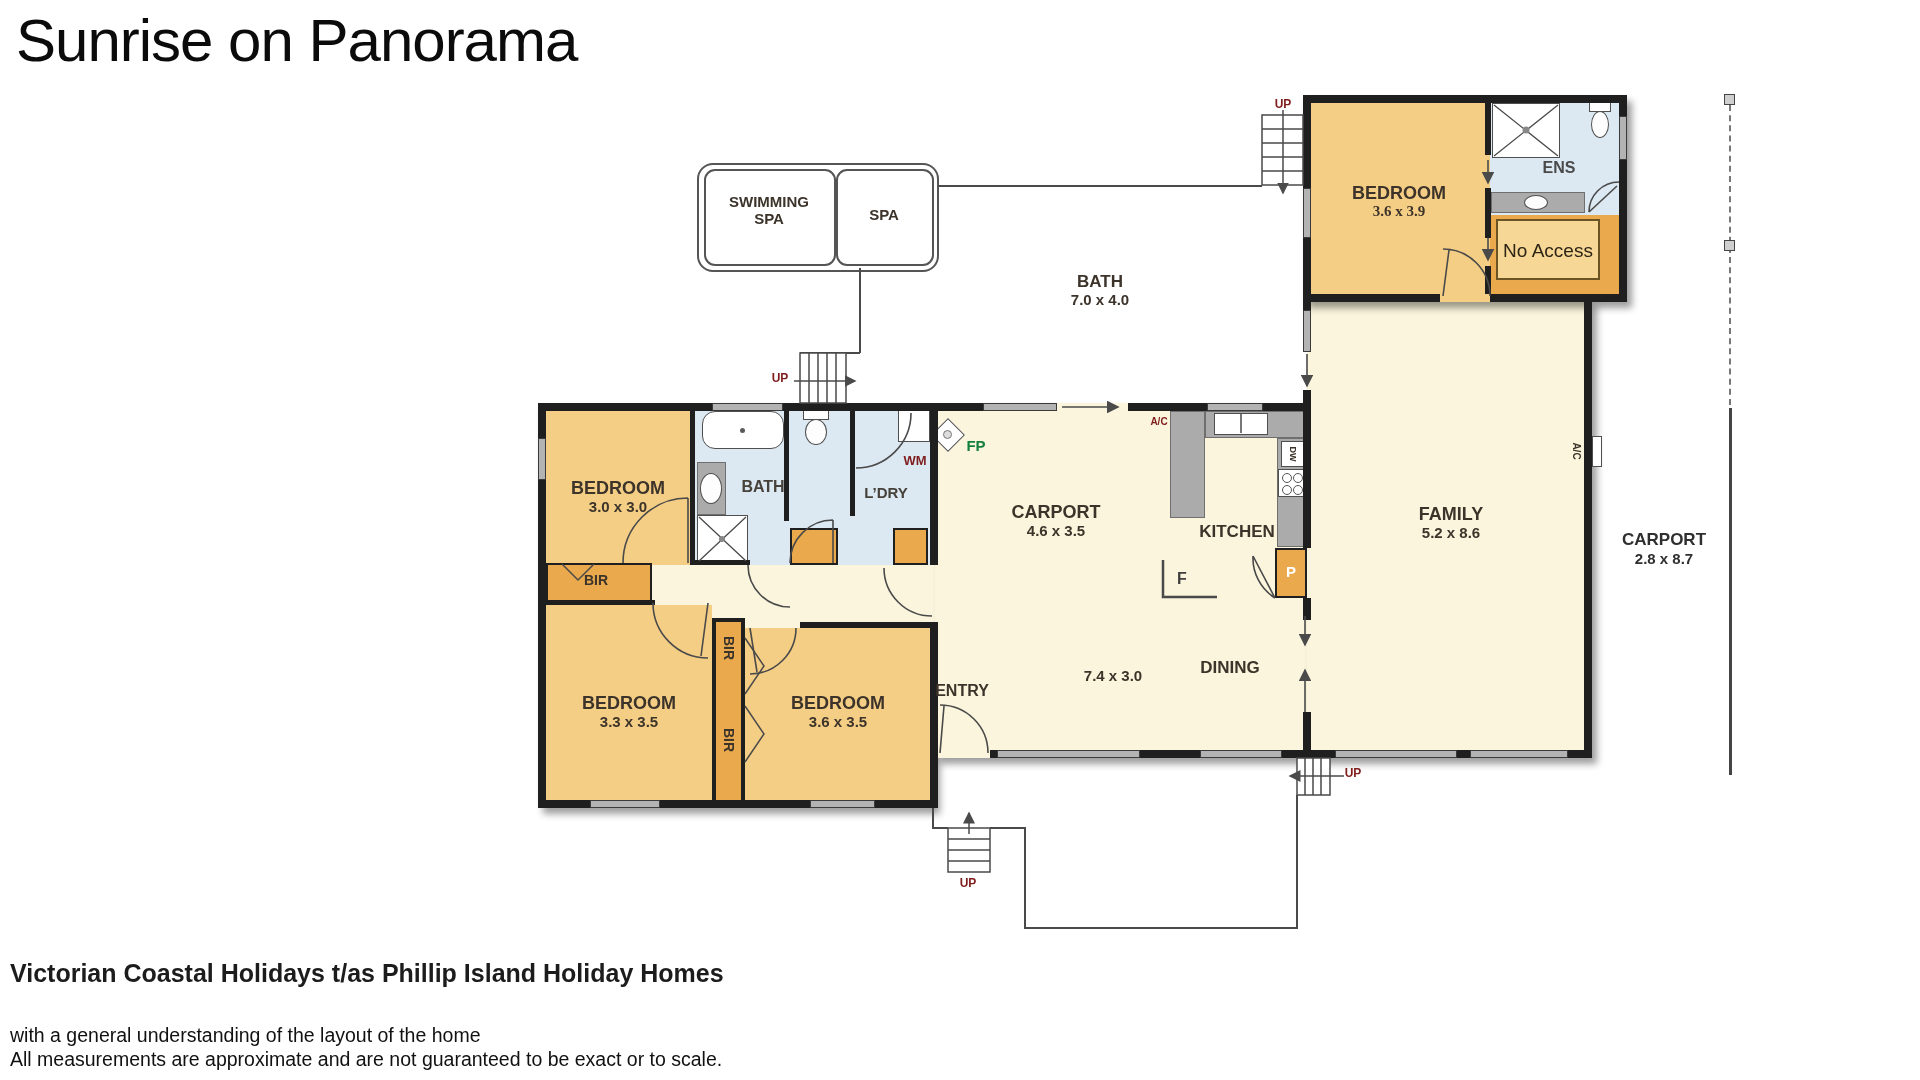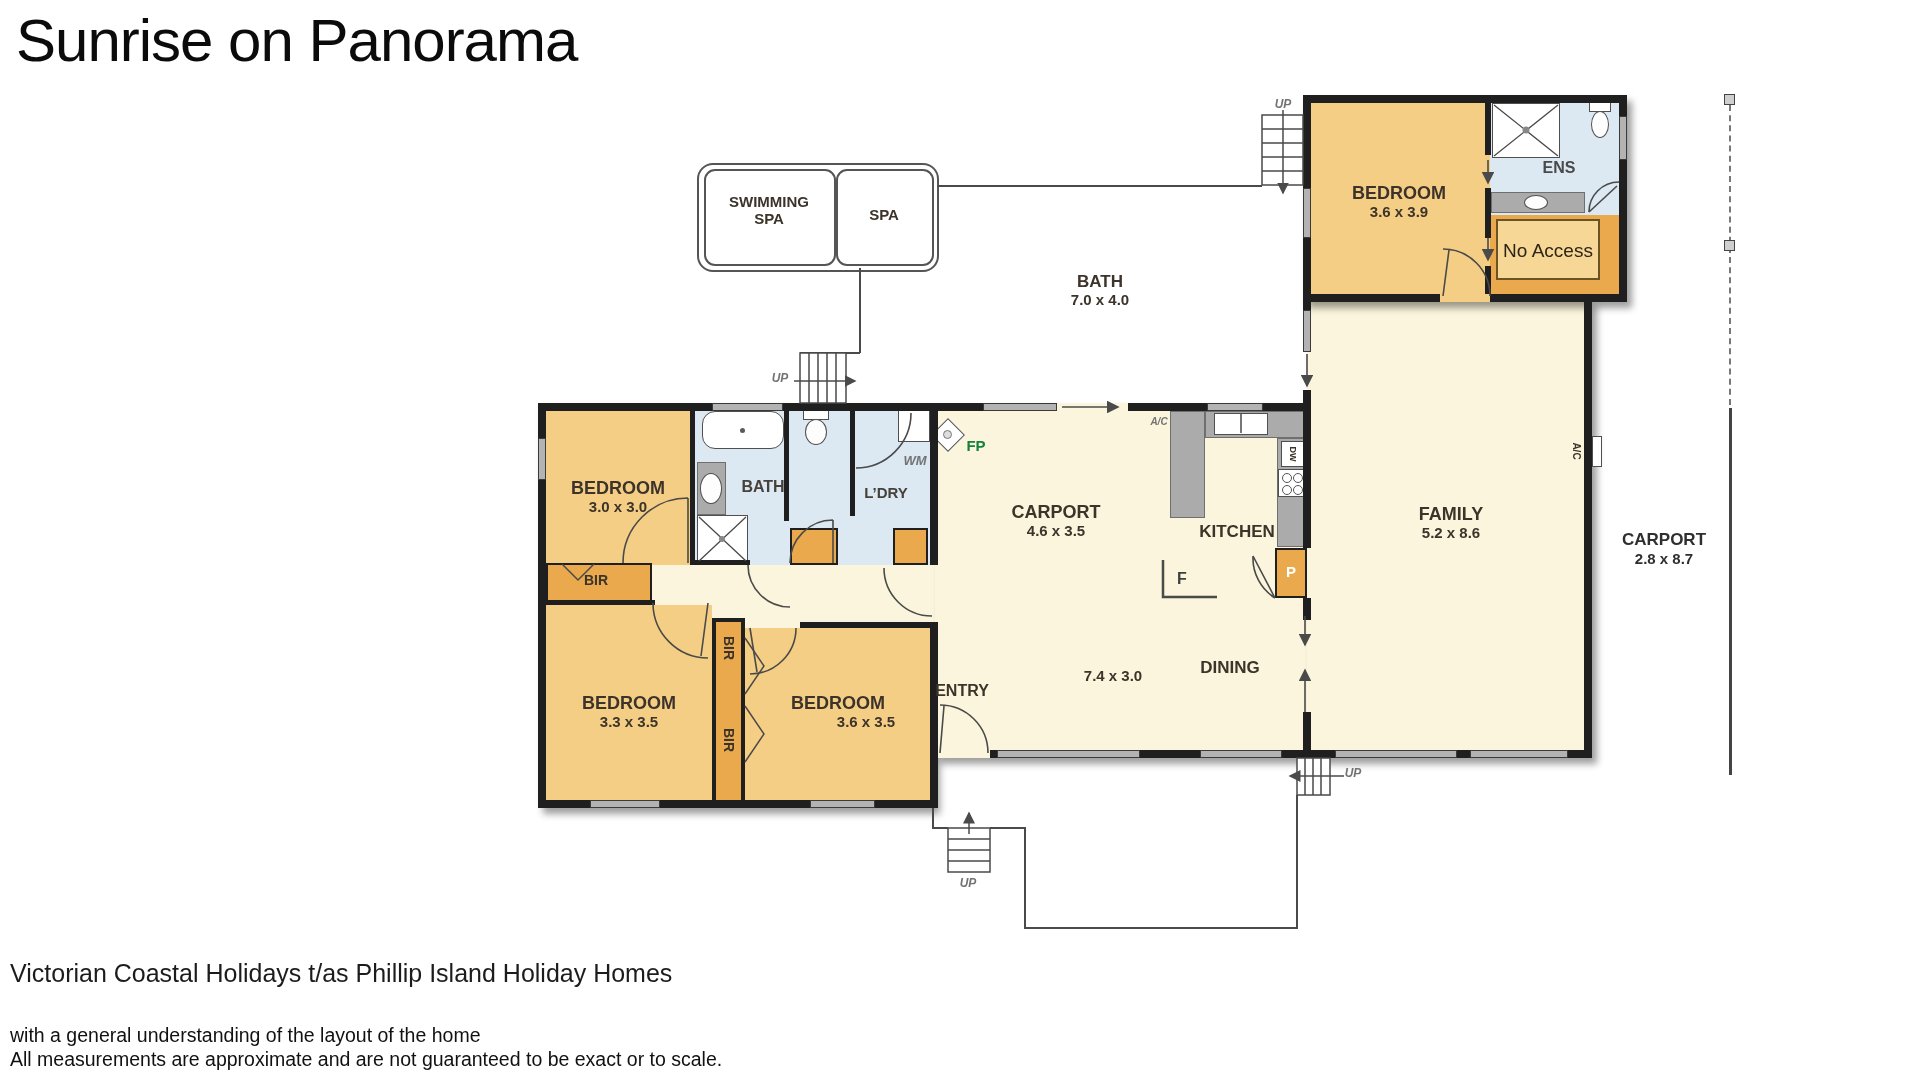--- a/index.html
+++ b/index.html
@@ -5,29 +5,29 @@
   html,body{margin:0;padding:0;background:#ffffff;}
   #canvas{position:relative;width:1920px;height:1080px;background:#ffffff;overflow:hidden;
           font-family:"Liberation Sans",sans-serif;}
   .abs{position:absolute;}
   .fill{position:absolute;}
   .wall{position:absolute;background:#1f1f1f;}
   .win{position:absolute;background:#b3b3b3;border:1px solid #3a3a3a;box-sizing:border-box;}
   .gap{position:absolute;}
   .lbl{position:absolute;font-weight:bold;color:#3c332a;white-space:nowrap;
        transform:translateX(-50%);text-align:center;line-height:1.15;}
-  .lbl.small{font-size:12px;color:#737373;font-style:italic;}
+  .lbl.small{font-size:12px;color:#7f1d1d;}
   .fix{position:absolute;background:#fff;border:1.5px solid #4f4f4f;box-sizing:border-box;}
   .gray{position:absolute;background:#ababab;border:1px solid #6f6f6f;box-sizing:border-box;}
   .oval{position:absolute;background:#fdfdfd;border:1.5px solid #4f4f4f;border-radius:50%;box-sizing:border-box;}
   .cup{position:absolute;background:#e9a94c;border:2px solid #1f1f1f;box-sizing:border-box;}
   svg.overlay{position:absolute;left:0;top:0;pointer-events:none;}
   .shadowed{box-shadow:5px 6px 7px rgba(0,0,0,0.38);}
   #title{position:absolute;left:16px;top:6px;font-size:60px;font-weight:400;color:#0b0b0b;letter-spacing:-1px;}
-  .footer-head{position:absolute;left:10px;top:959px;font-size:25px;color:#1c1c1c;font-weight:400;}
+  .footer-head{position:absolute;left:10px;top:959px;font-size:25px;color:#1c1c1c;font-weight:700;}
   .footer-line{position:absolute;left:10px;font-size:19.5px;color:#111;white-space:nowrap;}
   .clip{width:512px;overflow:hidden;}
   .vert{transform:translate(-50%,-50%) rotate(90deg);transform-origin:center;}
 </style>
 </head>
 <body>
 
 <div id="canvas">
 
   <div id="title">Sunrise on Panorama</div>
@@ -219,21 +219,21 @@
 
   <div class="lbl" style="left:1100px;top:272px;font-size:17px;">BATH</div>
   <div class="lbl" style="left:1100px;top:291px;font-size:15px;">7.0 x 4.0</div>
 
   <div class="lbl small" style="left:1283px;top:98px;">UP</div>
   <div class="lbl small" style="left:780px;top:372px;">UP</div>
   <div class="lbl small" style="left:968px;top:877px;">UP</div>
   <div class="lbl small" style="left:1353px;top:767px;">UP</div>
 
   <div class="lbl" style="left:1399px;top:183px;font-size:18px;">BEDROOM</div>
-  <div class="lbl" style="left:1399px;top:203px;font-size:15px;">3.6 x 3.9</div>
+  <div class="lbl" style="left:1399px;top:203px;font-size:15px;font-family:Liberation Serif, serif;">3.6 x 3.9</div>
   <div class="lbl" style="left:1559px;top:159px;font-size:16px;color:#4a4a4a;">ENS</div>
   <div class="lbl" style="left:1548px;top:240px;font-size:19px;font-weight:400;color:#2d2416;">No Access</div>
 
   <div class="lbl" style="left:618px;top:478px;font-size:18px;">BEDROOM</div>
   <div class="lbl" style="left:618px;top:498px;font-size:15px;">3.0 x 3.0</div>
   <div class="lbl" style="left:763px;top:478px;font-size:16px;color:#46413a;">BATH</div>
   <div class="lbl" style="left:886px;top:484px;font-size:15px;color:#46413a;">L’DRY</div>
   <div class="lbl small" style="left:915px;top:454px;font-size:13px;font-weight:bold;">WM</div>
   <div class="lbl" style="left:976px;top:437px;font-size:15px;color:#15803d;">FP</div>
   <div class="lbl small" style="left:1159px;top:416px;font-size:10px;">A/C</div>
@@ -246,21 +246,21 @@
   <div class="lbl" style="left:1664px;top:530px;font-size:17px;color:#2f2f2f;">CARPORT</div>
   <div class="lbl" style="left:1664px;top:550px;font-size:15px;color:#2f2f2f;">2.8 x 8.7</div>
 
   <div class="lbl" style="left:596px;top:572px;font-size:14px;">BIR</div>
   <div class="lbl vert" style="left:729px;top:648px;font-size:14px;transform:translate(-50%,-50%) rotate(90deg);">BIR</div>
   <div class="lbl vert" style="left:729px;top:740px;font-size:14px;transform:translate(-50%,-50%) rotate(90deg);">BIR</div>
 
   <div class="lbl" style="left:629px;top:693px;font-size:18px;">BEDROOM</div>
   <div class="lbl" style="left:629px;top:713px;font-size:15px;">3.3 x 3.5</div>
   <div class="lbl" style="left:838px;top:693px;font-size:18px;">BEDROOM</div>
-  <div class="lbl" style="left:838px;top:713px;font-size:15px;margin-left:28px;">3.6 x 3.5</div>
+  <div class="lbl" style="left:838px;top:713px;font-size:15px;">3.6 x 3.5</div>
 
   <div class="lbl" style="left:962px;top:682px;font-size:16px;">ENTRY</div>
   <div class="lbl" style="left:1113px;top:667px;font-size:15px;">7.4 x 3.0</div>
   <div class="lbl" style="left:1230px;top:658px;font-size:17px;text-align:center;">DINING</div>
 
   <div class="lbl" style="left:1182px;top:570px;font-size:16px;color:#3f3f3f;">F</div>
   <div class="lbl" style="left:1291px;top:563px;font-size:15px;color:#ffffff;">P</div>
   <div class="lbl vert" style="left:1293px;top:454px;font-size:9px;transform:translate(-50%,-50%) rotate(90deg);">DW</div>
   <div class="lbl vert" style="left:1576px;top:451px;font-size:10px;transform:translate(-50%,-50%) rotate(90deg);">A/C</div>
 

